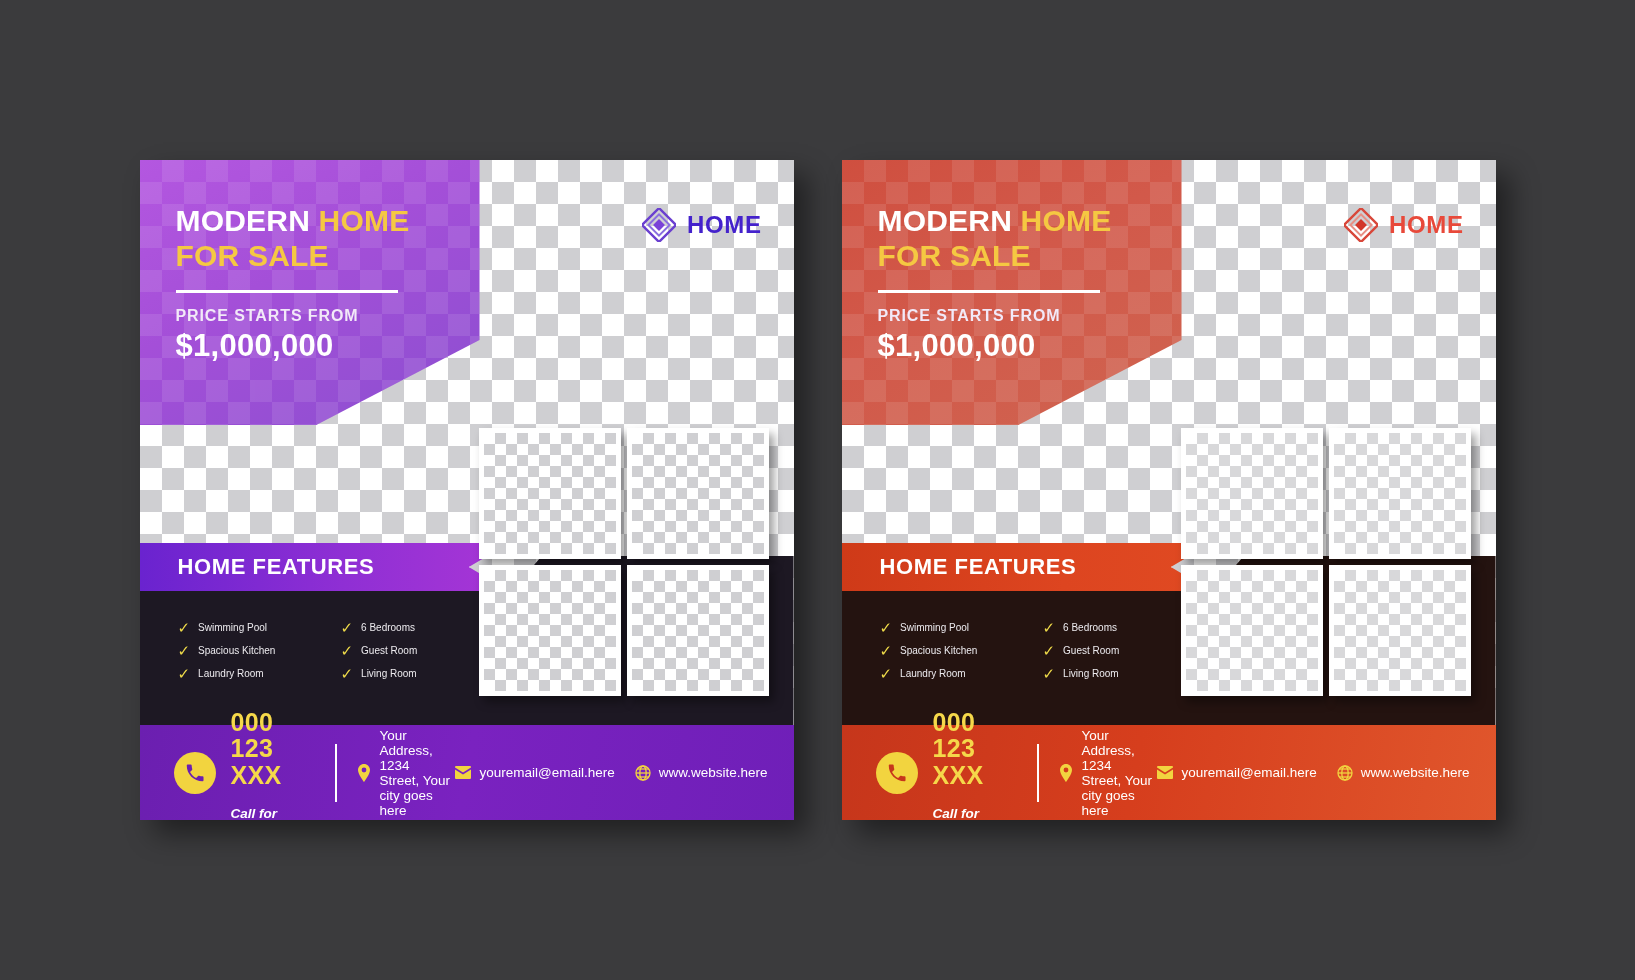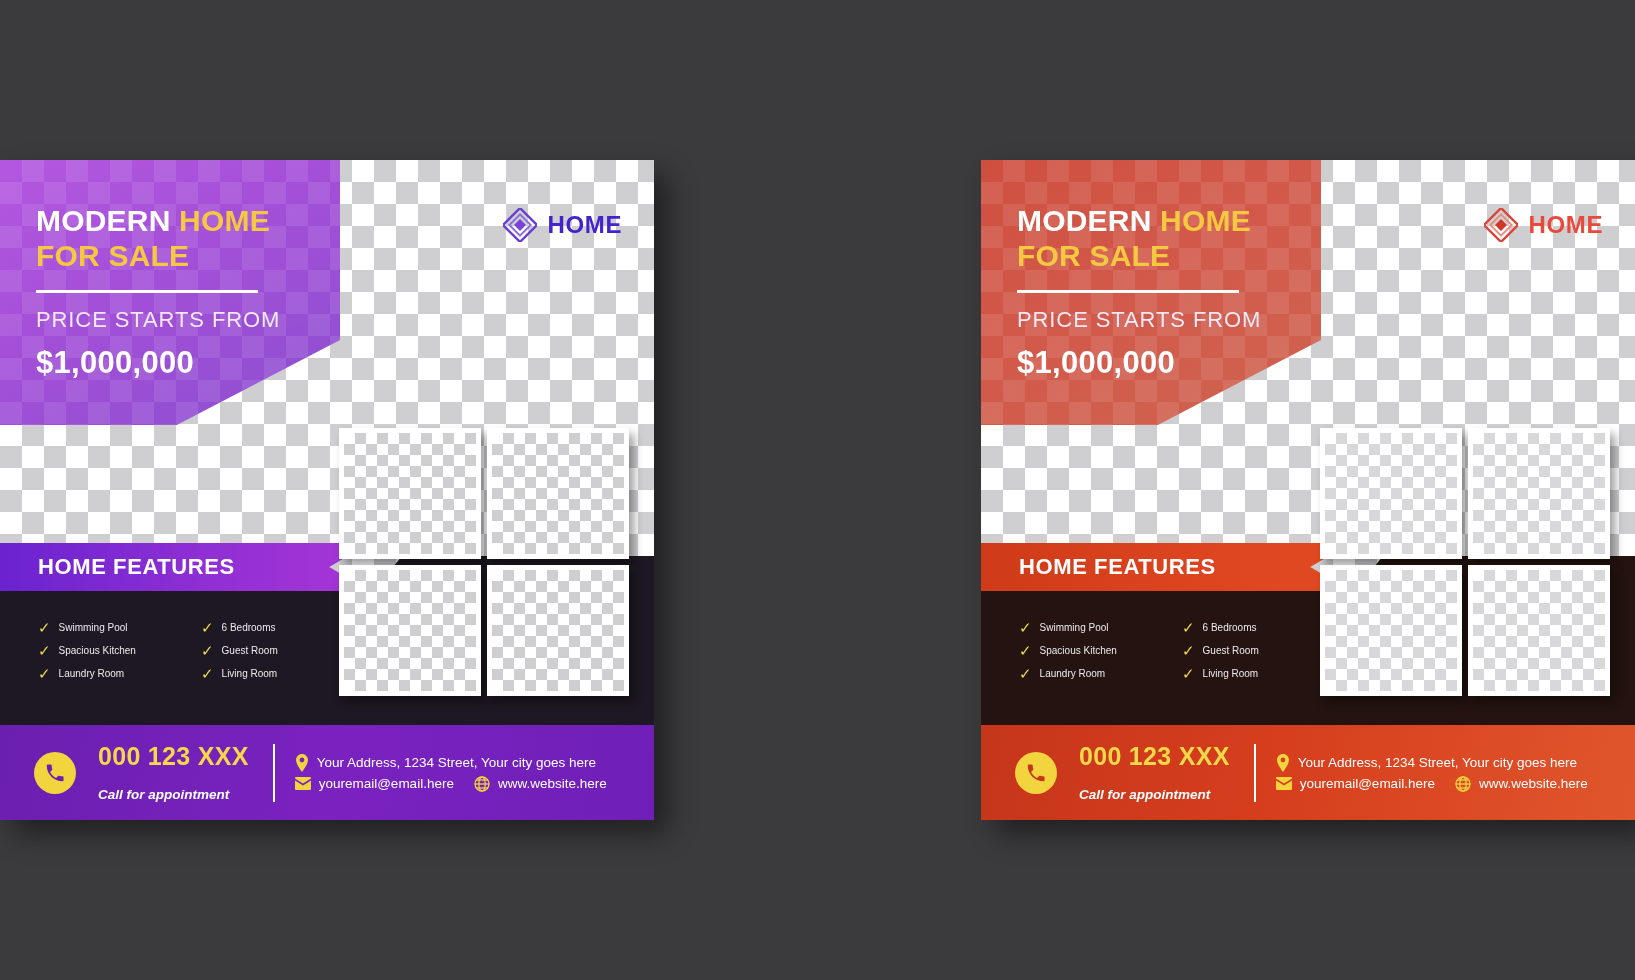--- a/index.html
+++ b/index.html
@@ -4,21 +4,21 @@
 <style>
   * { margin:0; padding:0; box-sizing:border-box; }
   html,body{
     width:1635px; height:980px;
     background:#3b3b3d;
     font-family:"Liberation Sans", sans-serif;
     overflow:hidden;
   }
   .stage{
     position:relative; width:1635px; height:980px;
-    display:flex; align-items:center; justify-content:space-between; gap:48px;
+    display:flex; align-items:center; justify-content:center; gap:48px;
   }
 
   
   .card{
     position:relative;
     width:654px; height:660px;
     overflow:hidden;
     box-shadow: 14px 14px 26px rgba(0,0,0,.45);
     flex:0 0 auto;
   }
@@ -71,25 +71,25 @@
   .headline{
     font-weight:700; font-size:30px; line-height:1.15;
     letter-spacing:.2px; color:#ffffff;
   }
   .headline .hl{ color:#f5c842; }
   .rule{
     width:222px; height:3px; background:#ffffff;
     margin:17px 0 14px 0;
   }
   .priceLabel{
-    color:#f2e9f8; font-size:22px; letter-spacing:.9px; font-weight:400;
+    color:#f2e9f8; font-size:16px; letter-spacing:.9px; font-weight:700;
   }
   .priceValue{
     color:#ffffff; font-weight:700; font-size:31px; letter-spacing:.3px;
-    margin-top:12px;
+    margin-top:3px;
   }
 
   
   .logo{
     position:absolute; right:32px; top:48px; z-index:6;
     display:flex; align-items:center; gap:11px;
   }
   .logo-text{
     font-weight:700; font-size:24px; letter-spacing:.6px; color:#4422cc;
   }
@@ -136,36 +136,36 @@
 
   
   .footer{
     position:absolute; left:0; right:0; bottom:0; height:95px; z-index:6;
     background:linear-gradient(100deg,#6b1fb0 0%,#7a22c0 50%,#6f1fb8 100%);
     display:flex; align-items:center; padding:0 26px 0 34px;
   }
   .footer.red{
     background:linear-gradient(100deg,#c6361b 0%,#d63e1d 45%,#e0562c 100%);
   }
-  .phoneWrap{ display:flex; align-items:center; gap:22px; }
+  .phoneWrap{ display:flex; align-items:center; gap:15px; }
   .phoneCircle{
     width:42px; height:42px; border-radius:50%;
     background:#f2d43f; display:flex; align-items:center; justify-content:center;
     flex:0 0 auto;
   }
   .phoneNum{
     color:#f5d84a; font-weight:700; font-size:25px; letter-spacing:.3px; line-height:1.05;
   }
   .phoneSub{
     color:#ffffff; font-style:italic; font-weight:700; font-size:13.5px; margin-top:18px;
   }
   .vdiv{
     width:2px; height:58px; background:#ffffff; margin:0 20px 0 24px; flex:0 0 auto;
   }
-  .contact{ display:flex; flex-direction:column; gap:4px; }
+  .contact{ display:flex; gap:4px; }
   .crow{ display:flex; align-items:center; gap:20px; }
   .citem{ display:flex; align-items:center; gap:8px; }
   .ctext{ color:#ffffff; font-size:13.5px; }
   .cicon{ color:#f2d43f; display:flex; align-items:center; }
 
   svg{ display:block; }
 </style>
 </head>
 <body>
 

